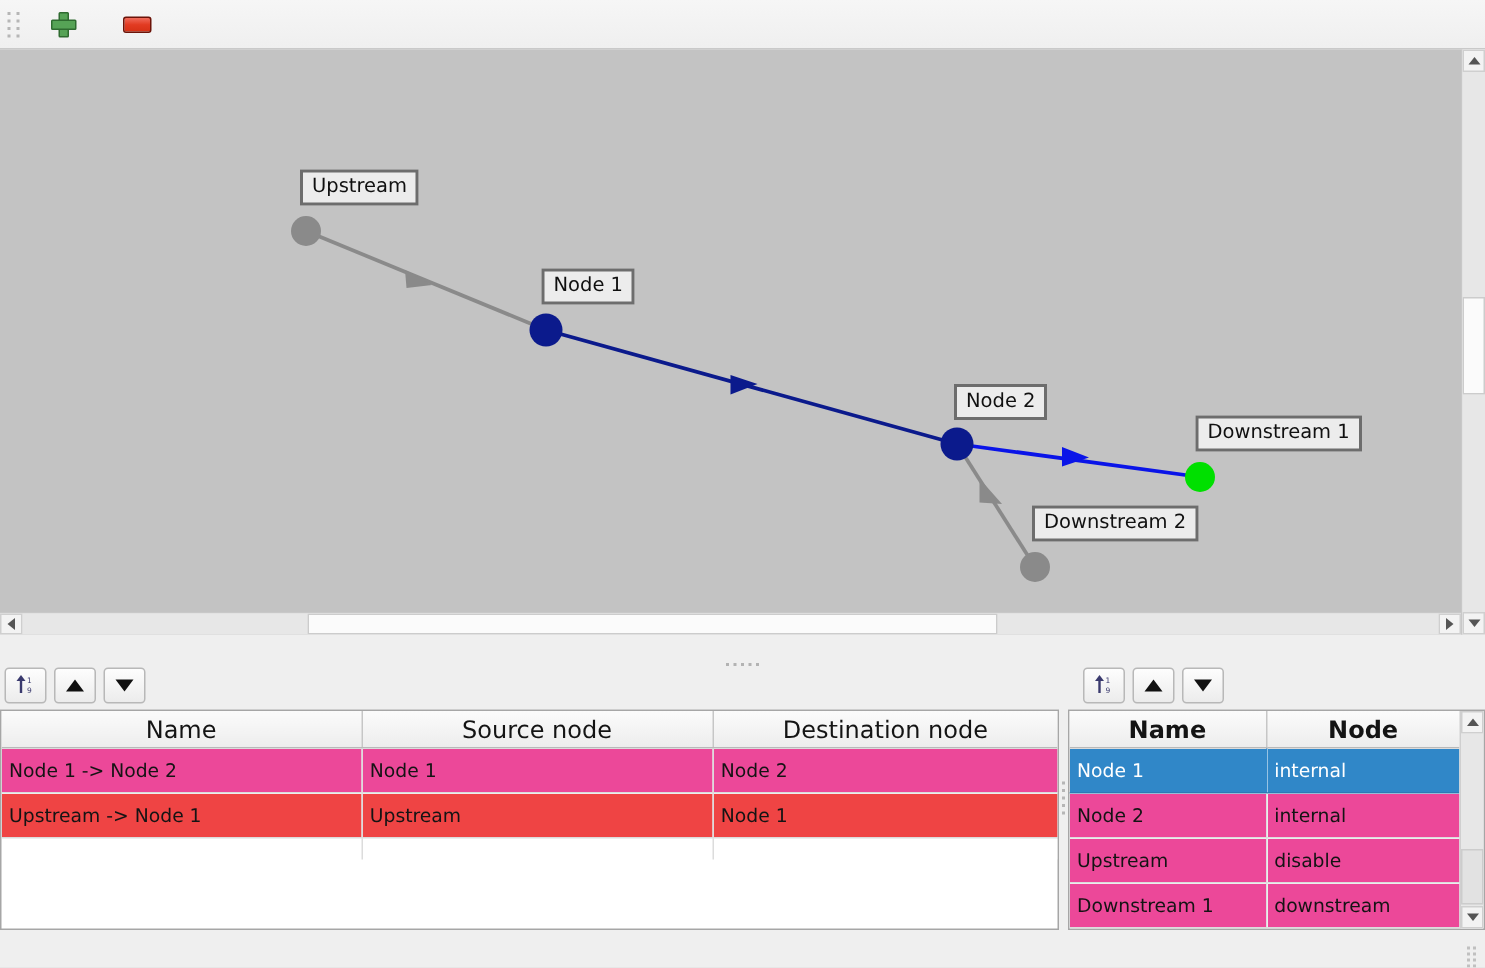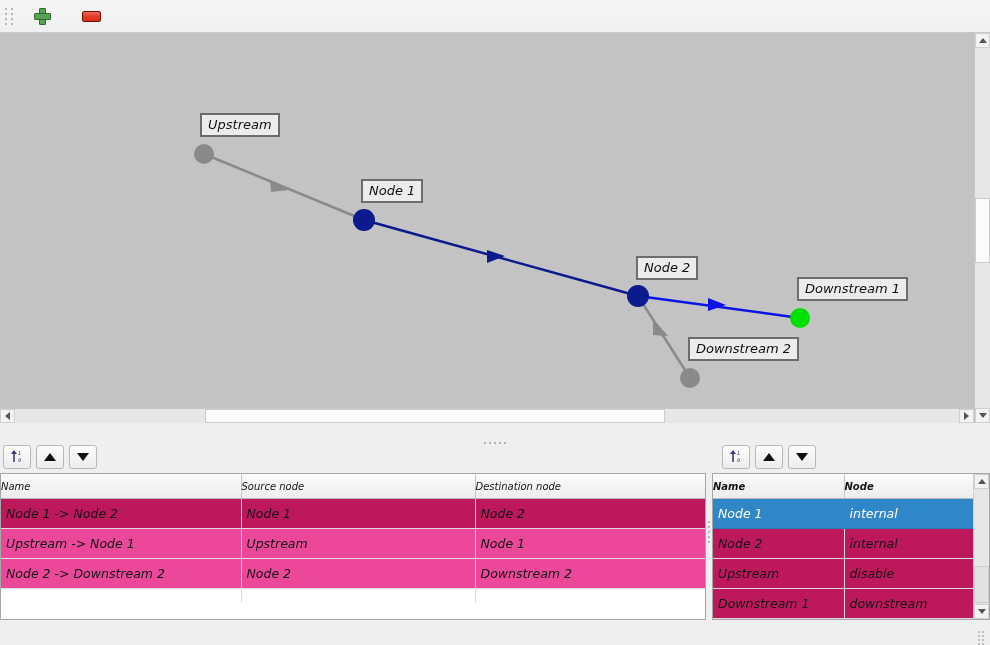--- a/index.html
+++ b/index.html
@@ -4,21 +4,21 @@
 <style>
   html, body {
     margin: 0; padding: 0;
     width: 990px; height: 645px;
     overflow: hidden;
     background: #efefef;
     font-family: "DejaVu Sans", "Liberation Sans", sans-serif;
     font-size: 12.5px;
     color: #1a1a1a;
   }
-  #app { position: relative; width: 990px; height: 510px; font-style: italic; }
+  #app { position: relative; width: 990px; height: 510px; }
 
   
   .toolbar {
     position: absolute; left: 0; top: 0; width: 990px; height: 33px;
     background: linear-gradient(to bottom, #f6f6f6 0%, #efefef 100%);
     border-bottom: 1px solid #c9c9c9;
     box-sizing: border-box;
     display: flex; align-items: center;
   }
   .tb-grip {
@@ -120,34 +120,34 @@
     overflow: hidden;
   }
   .pane-left  .table-box { width: 706px; height: 147px; }
   .pane-right .table-box { width: 278px; height: 147px; }
 
   table { border-collapse: collapse; width: 100%; table-layout: fixed; }
   thead th {
     background: linear-gradient(to bottom, #fbfbfb 0%, #ededed 100%);
     border-right: 1px solid #c6c6c6;
     border-bottom: 1px solid #b9b9b9;
-    height: 24px; font-weight: normal; font-size: 10px;
-    text-align: left; color: #141414; padding: 0;
+    height: 24px; font-weight: normal; font-size: 16px;
+    text-align: center; color: #141414; padding: 0;
   }
   .pane-right thead th { font-weight: bold; }
   thead th:last-child { border-right: none; }
   tbody td {
     border-right: 1px solid #dcdcdc;
     border-bottom: 1px solid #dcdcdc;
     height: 29px; padding: 0 5px; font-size: 12.5px; color: #141414;
     overflow: hidden; white-space: nowrap; text-overflow: ellipsis;
   }
   tbody td:last-child { border-right: none; }
-  tbody tr.odd  td { background: #be185d; }
-  tbody tr.even td { background: #ec4899; margin-left: 25px; }
+  tbody tr.odd  td { background: #ec4899; }
+  tbody tr.even td { background: #ef4444; margin-left: 25px; }
   tbody tr.sel  td { background: #3087c8; color: #ffffff; border-right-color: #3087c8; border-bottom-color: #2c7ab4; }
   tbody tr.blank td { background: #ffffff; border-bottom: none; height: 14px; }
 
   .rt-scroll {
     position: absolute; right: 0; top: 0; width: 16px; height: 145px;
     background: #f0f0f0; border-left: 1px solid #cfcfcf; box-sizing: border-box;
   }
 
   
   .vsplitter {
@@ -301,25 +301,20 @@
           <tr class="odd">
             <td>Node 1 -&gt; Node 2</td>
             <td>Node 1</td>
             <td>Node 2</td>
           </tr>
           <tr class="even">
             <td>Upstream -&gt; Node 1</td>
             <td>Upstream</td>
             <td>Node 1</td>
           </tr>
-          <tr class="even">
-            <td>Node 2 -&gt; Downstream 2</td>
-            <td>Node 2</td>
-            <td>Downstream 2</td>
-          </tr>
           <tr class="blank">
             <td></td>
               <td></td>
               <td></td>
           </tr>
         </tbody>
       </table>
     </div>
   </div>
 

